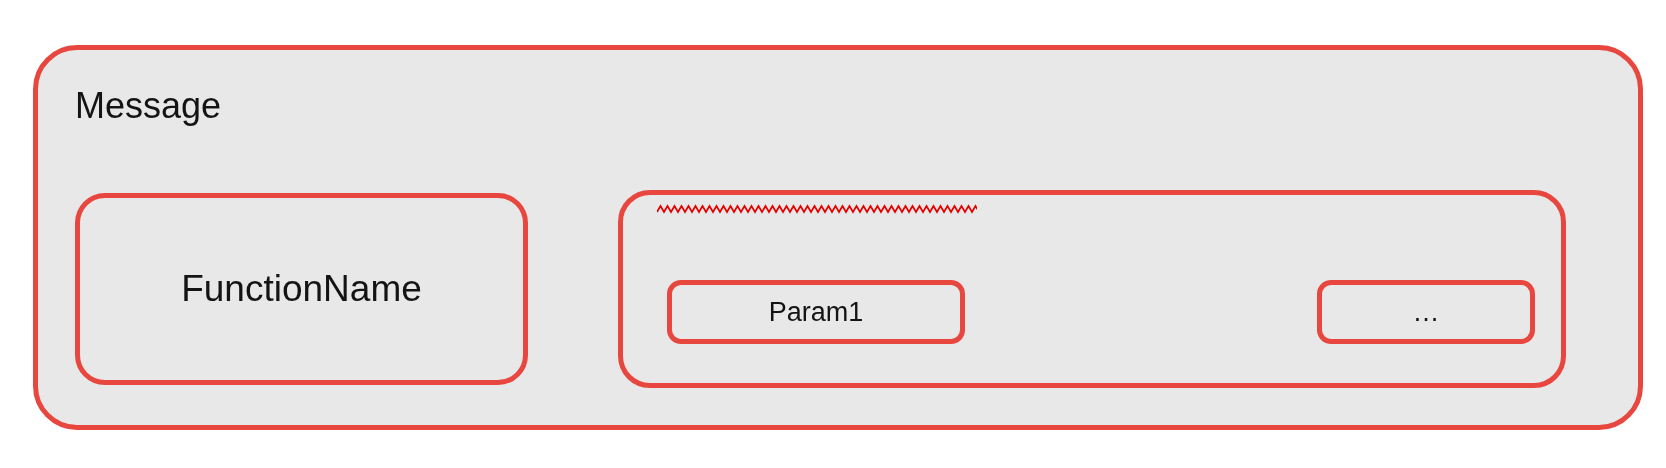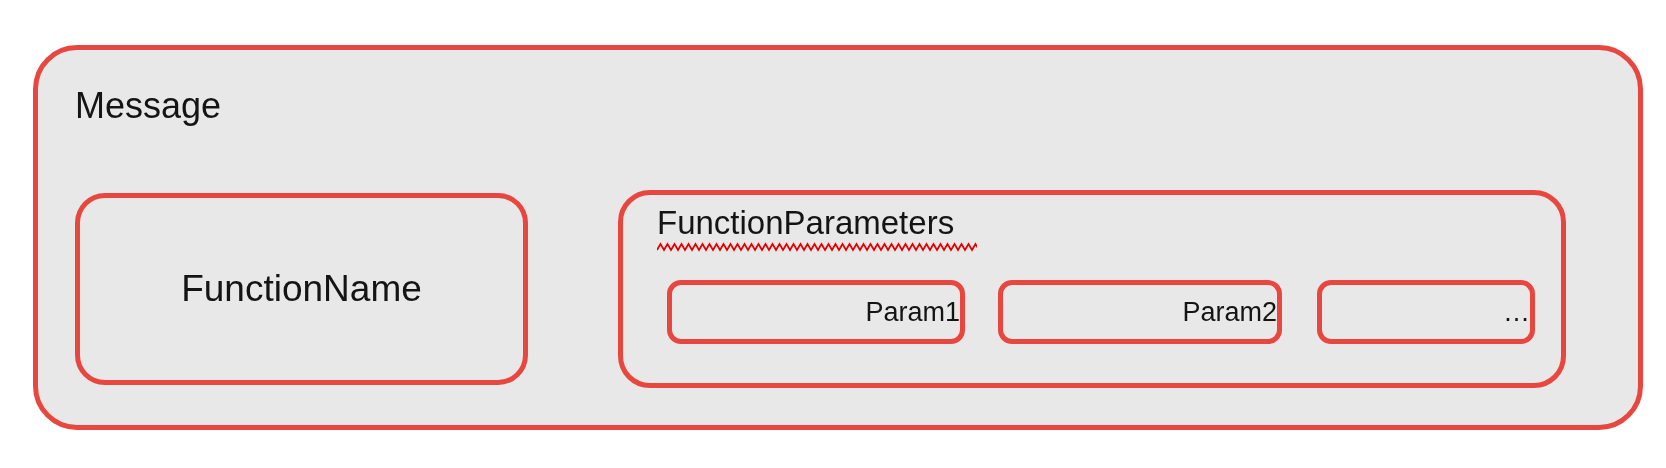--- a/index.html
+++ b/index.html
@@ -87,21 +87,21 @@
   }
   .param-box {
     position: absolute;
     top: 85px;
     height: 64px;
     border: 5px solid var(--box-border);
     background: var(--box-fill);
     border-radius: 14px;
     display: flex;
     align-items: center;
-    justify-content: flex-end;
+    justify-content: center;
   }
   .param-box span {
     font-size: 27px;
     white-space: nowrap;
   }
   .param-1 { left: 44px;  width: 298px; }
   .param-2 { left: 375px; width: 284px; }
   .param-3 { left: 694px; width: 218px; }
 </style>
 </head>
@@ -113,33 +113,29 @@
 
     <div class="msg-label">Message</div>
 
     <div class="rbox fn-box">
       <span>FunctionName</span>
     </div>
 
     <div class="rbox fp-box">
 
       <div class="fp-label-wrap">
-        <span class="fp-label">FunctionParameters</span>
         <svg class="squiggle" width="320" height="10" xmlns="http://www.w3.org/2000/svg">
           <path d="M0 8 L3.5 2 L7 8 L10.5 2 L14 8 L17.5 2 L21 8 L24.5 2 L28 8 L31.5 2 L35 8 L38.5 2 L42 8 L45.5 2 L49 8 L52.5 2 L56 8 L59.5 2 L63 8 L66.5 2 L70 8 L73.5 2 L77 8 L80.5 2 L84 8 L87.5 2 L91 8 L94.5 2 L98 8 L101.5 2 L105 8 L108.5 2 L112 8 L115.5 2 L119 8 L122.5 2 L126 8 L129.5 2 L133 8 L136.5 2 L140 8 L143.5 2 L147 8 L150.5 2 L154 8 L157.5 2 L161 8 L164.5 2 L168 8 L171.5 2 L175 8 L178.5 2 L182 8 L185.5 2 L189 8 L192.5 2 L196 8 L199.5 2 L203 8 L206.5 2 L210 8 L213.5 2 L217 8 L220.5 2 L224 8 L227.5 2 L231 8 L234.5 2 L238 8 L241.5 2 L245 8 L248.5 2 L252 8 L255.5 2 L259 8 L262.5 2 L266 8 L269.5 2 L273 8 L276.5 2 L280 8 L283.5 2 L287 8 L290.5 2 L294 8 L297.5 2 L301 8 L304.5 2 L308 8 L311.5 2 L315 8 L318.5 2 L322 8"></path>
         </svg>
       </div>
 
       <div class="param-box param-1">
         <span>Param1</span>
       </div>
 
-      <div class="param-box param-2">
-        <span>Param2</span>
-      </div>
 
       <div class="param-box param-3">
         <span>…</span>
       </div>
 
     </div>
 
   </div>
 
 </div>

